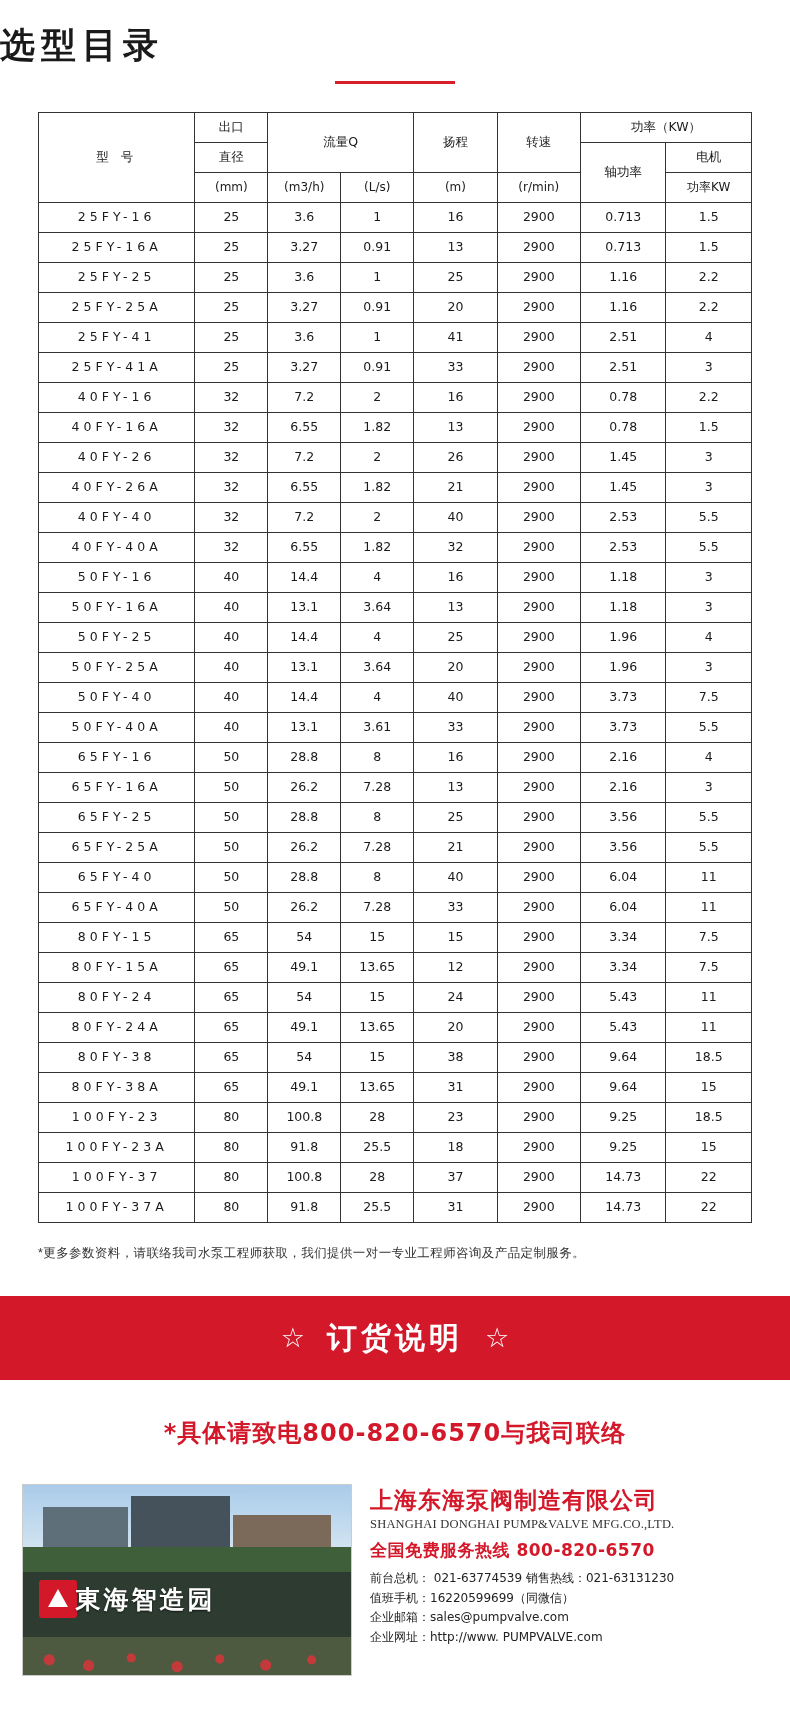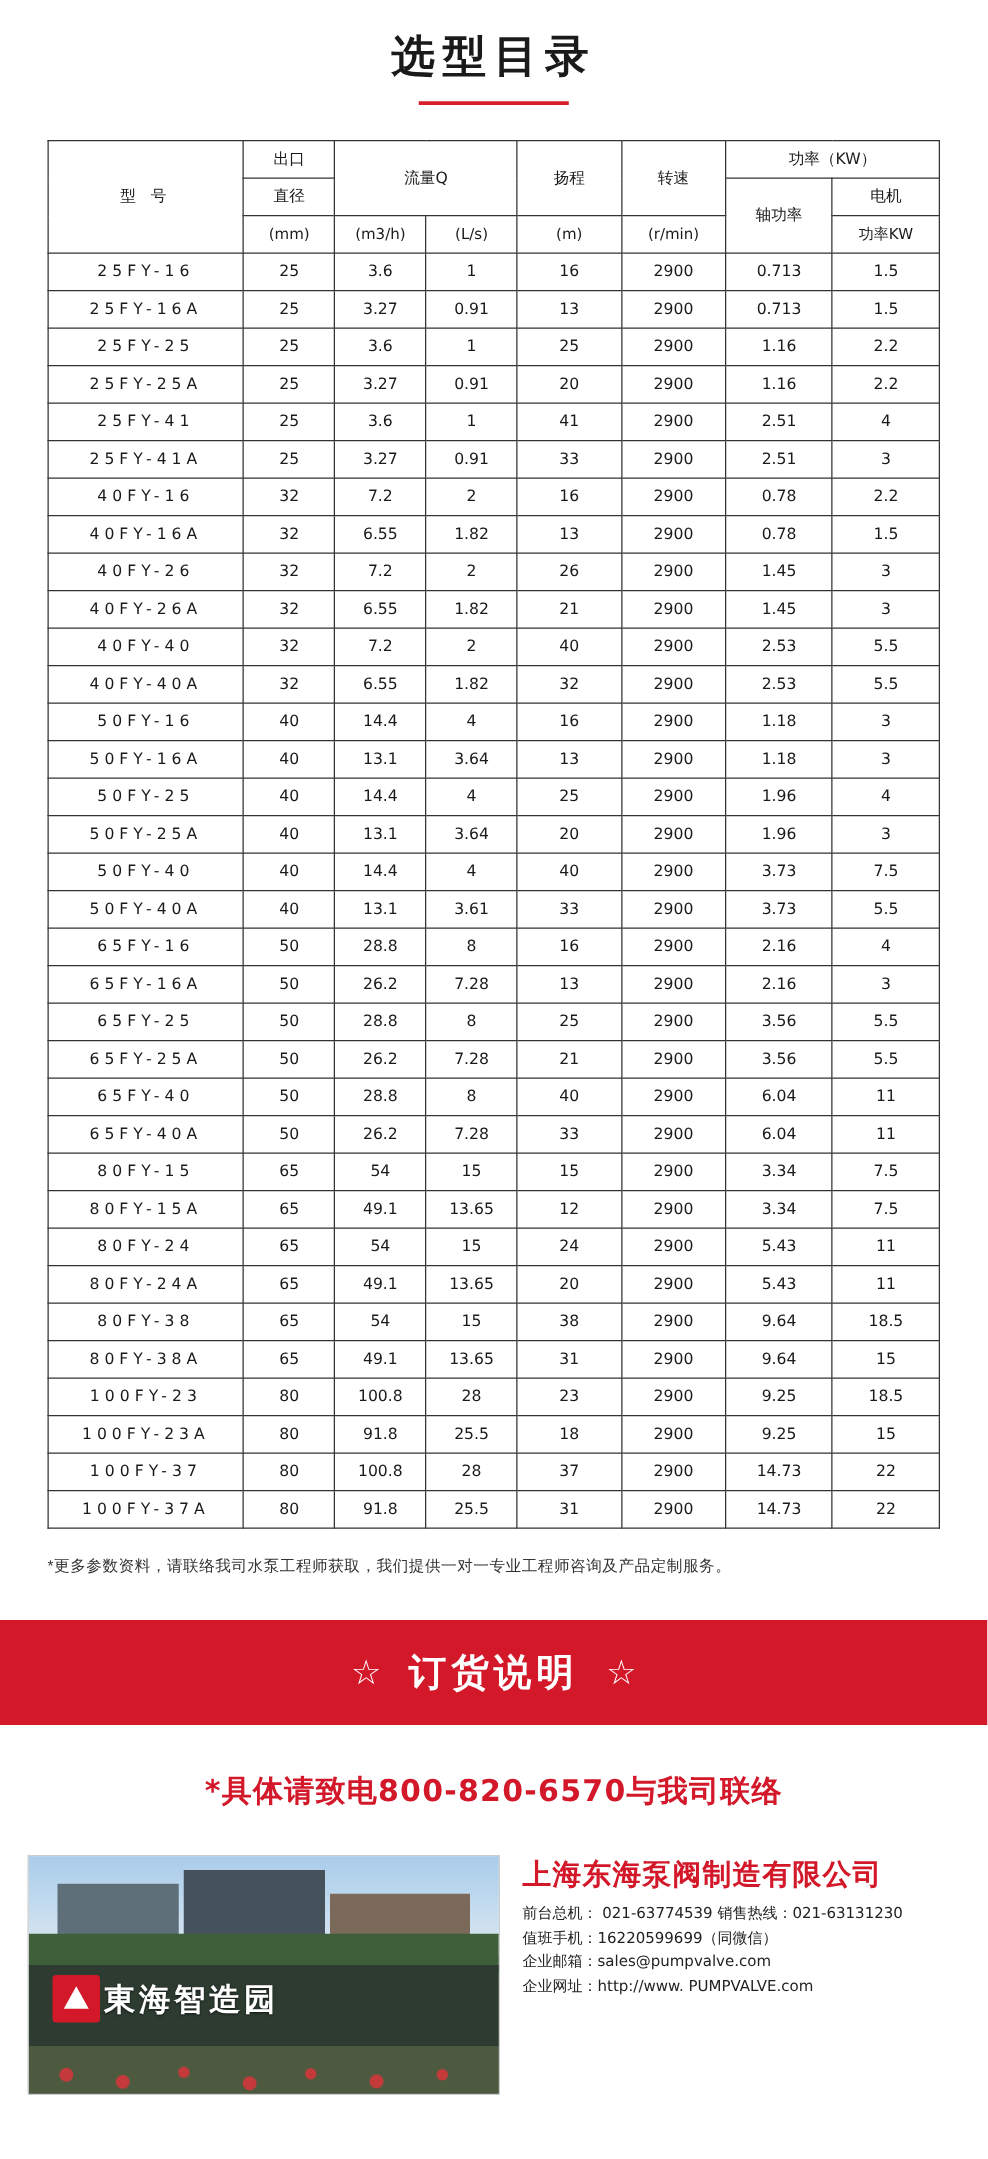--- a/index.html
+++ b/index.html
@@ -14,21 +14,20 @@
     color: #222;
   }
   .page {
     width: 790px;
     position: relative;
     overflow: hidden;
   }
 
   
   .title-wrap {
-    text-align: center;
     padding-top: 22px;
     padding-bottom: 6px;
   }
   .title-text {
     font-family: "DejaVu Sans", sans-serif;
     font-size: 35px;
     font-weight: bold;
     letter-spacing: 6px;
     color: #1a1a1a;
     display: inline-block;
@@ -121,21 +120,21 @@
   }
 
   
   .footer {
     display: flex;
     padding: 0 22px 26px 22px;
     gap: 18px;
     align-items: flex-start;
   }
   .photo {
-    width: 378px;
+    width: 330px;
     height: 192px;
     position: relative;
     overflow: hidden;
     border: 1px solid #ccc;
     background: linear-gradient(#b9d7ee 0%, #cfe4f3 38%, #8a9fa8 39%, #5d6f63 55%, #3c4b3a 100%);
     flex: none;
   }
   .photo .sky {
     position: absolute; left:0; top:0; width:100%; height: 42%;
     background: linear-gradient(#a9ccea, #dce9f2);
@@ -639,20 +638,22 @@
       <div class="trees"></div>
       <div class="wall"></div>
       <div class="logo-badge"></div>
       <div class="wall-text">東海智造园</div>
       <div class="ground"></div>
       <div class="flowers"></div>
     </div>
 
     <div class="company">
       <div class="company-cn">上海东海泵阀制造有限公司</div>
+      <div class="company-en">SHANGHAI DONGHAI PUMP&amp;VALVE MFG.CO.,LTD.</div>
+      <div class="hotline">全国免费服务热线  800-820-6570</div>
       <div class="contact-list" id="contact-list">
           <div class="contact-row">前台总机：   021-63774539   销售热线：021-63131230</div>
           <div class="contact-row">值班手机：16220599699（同微信）</div>
           <div class="contact-row">企业邮箱：sales@pumpvalve.com</div>
           <div class="contact-row">企业网址：http://www. PUMPVALVE.com</div>
         </div>
     </div>
   </div>
 
 </div>

